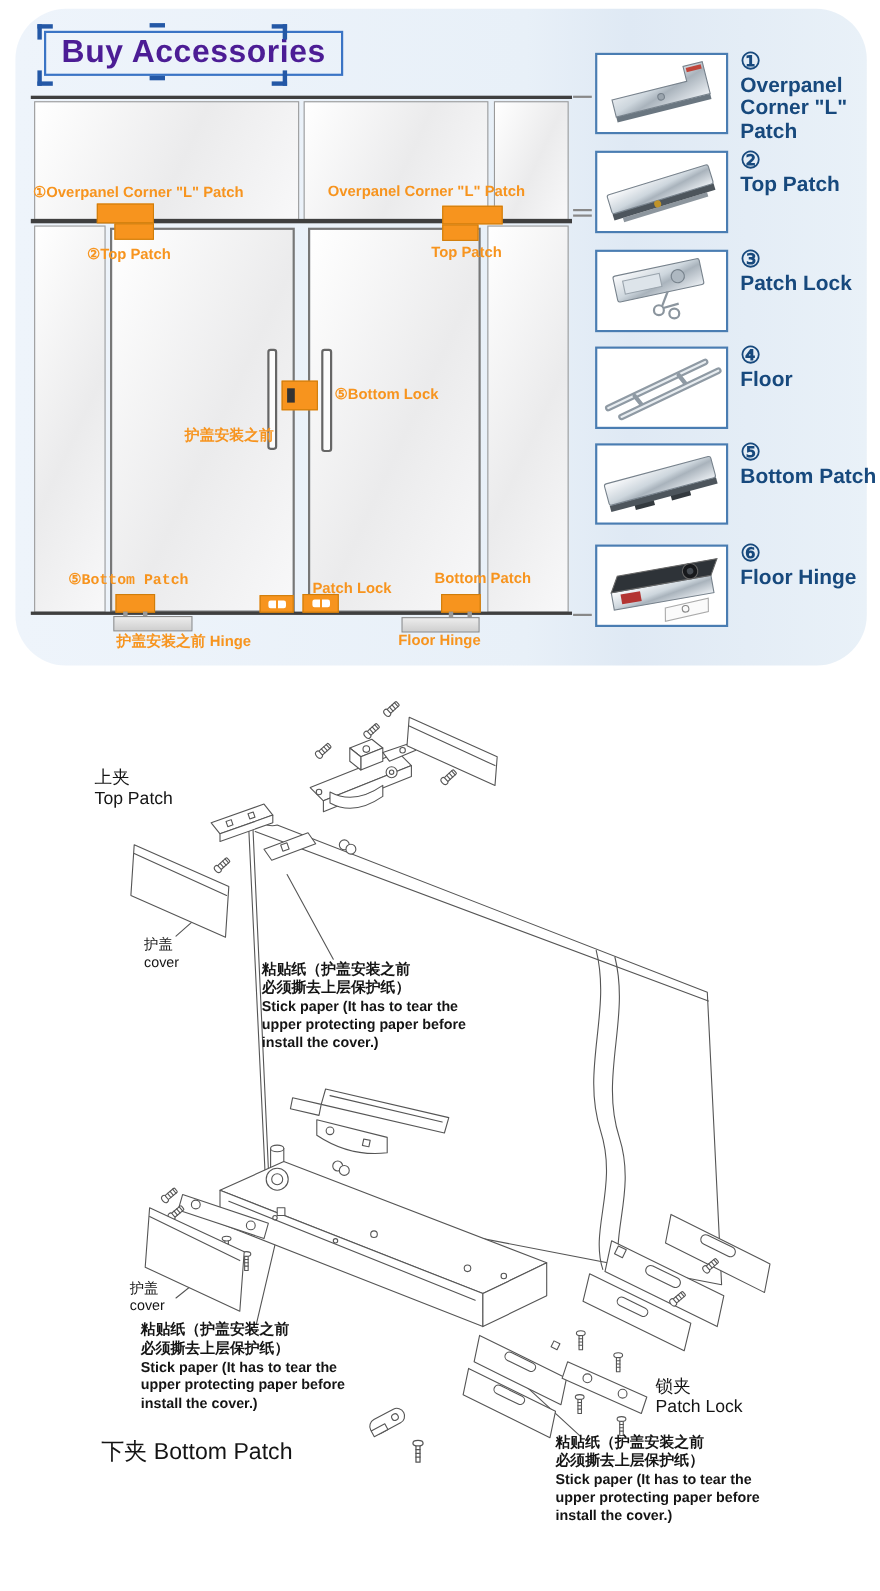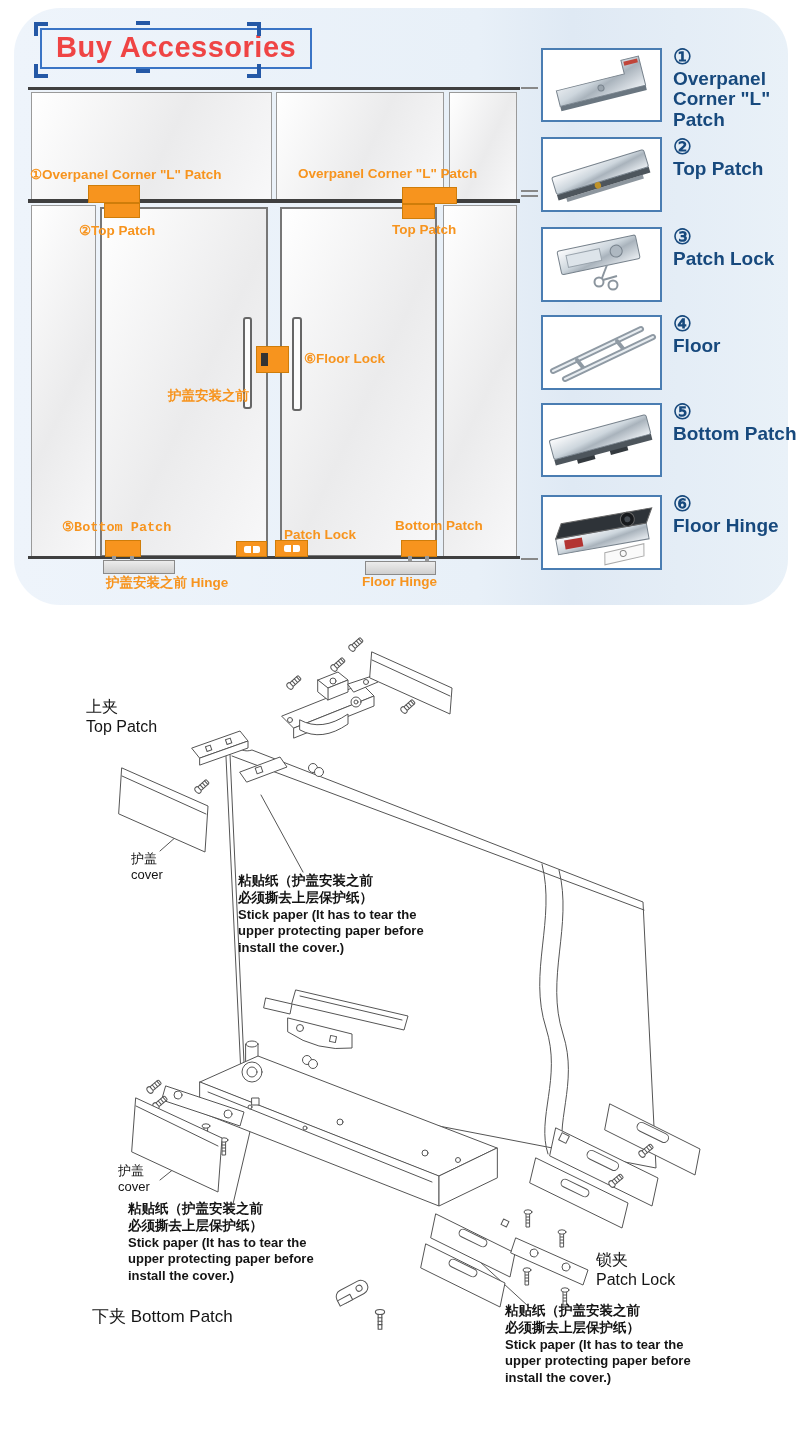--- a/index.html
+++ b/index.html
@@ -4,21 +4,21 @@
 <style>
   html,body{margin:0;padding:0;}
   body{width:800px;height:1446px;position:relative;background:#fff;
        font-family:"Liberation Sans",sans-serif;overflow:hidden;}
   .abs{position:absolute;}
 
   
   .panel{left:14px;top:8px;width:774px;height:597px;border-radius:46px;
     background:linear-gradient(90deg,#eef4fb 0%,#e8f0f8 60%,#dfe9f4 72%,#e9f1f8 100%);}
   .title-box{left:40px;top:28px;padding:1px 14px 3px;border:2px solid #3a74c5;
-    color:#ef4444;font-size:29px;font-weight:bold;letter-spacing:.5px;}
+    color:#4c1d95;font-size:29px;font-weight:bold;letter-spacing:.5px;}
   .tick{width:10px;height:10px;border:0 solid #2458a6;}
   .tk-tl{left:34px;top:22px;border-left-width:4px;border-top-width:4px;}
   .tk-tr{left:247px;top:22px;border-right-width:4px;border-top-width:4px;}
   .tk-bl{left:34px;top:64px;border-left-width:4px;border-bottom-width:4px;}
   .tk-br{left:247px;top:64px;border-right-width:4px;border-bottom-width:4px;}
   .tk-mid{width:14px;height:4px;background:#2458a6;}
 
   
   .glass{background:linear-gradient(115deg,#ffffff 0%,#ebebec 55%,#f8f8f9 100%);
     border:1px solid #9a9a9a;box-sizing:border-box;}
@@ -109,21 +109,21 @@
   <div class="abs pin" style="left:130px;top:556px;"></div>
   <div class="abs pin" style="left:408px;top:556px;"></div>
   <div class="abs pin" style="left:425px;top:556px;"></div>
   <div class="abs fplate" style="left:103px;top:560px;width:72px;height:14px;"></div>
   <div class="abs fplate" style="left:365px;top:561px;width:71px;height:14px;"></div>
 
   <div class="abs olabel" style="left:30px;top:166px;">①Overpanel Corner "L" Patch</div>
   <div class="abs olabel" style="left:298px;top:166px;">Overpanel Corner "L" Patch</div>
   <div class="abs olabel" style="left:79px;top:222px;text-align:center;">②Top Patch</div>
   <div class="abs olabel" style="left:392px;top:222px;">Top Patch</div>
-  <div class="abs olabel" style="left:304px;top:350px;">⑥Floor Lock</div>
+  <div class="abs olabel" style="left:304px;top:350px;">⑤Bottom Lock</div>
   <div class="abs olabel" style="left:168px;top:387px;">护盖安装之前</div>
   <div class="abs olabel" style="left:62px;top:518px;font-family:Liberation Mono, monospace;">⑤Bottom Patch</div>
   <div class="abs olabel" style="left:284px;top:527px;">Patch Lock</div>
   <div class="abs olabel" style="left:395px;top:518px;">Bottom Patch</div>
   <div class="abs olabel" style="left:106px;top:574px;">护盖安装之前 Hinge</div>
   <div class="abs olabel" style="left:362px;top:574px;">Floor Hinge</div>
 
   <div class="abs dash" style="left:521px;top:87px;width:17px;"></div>
   <div class="abs dash" style="left:521px;top:190px;width:17px;"></div>
   <div class="abs dash" style="left:521px;top:195px;width:17px;"></div>
@@ -399,21 +399,21 @@
 </div>
 
 <div class="abs dlabel ctr stick" style="left:128px;top:1200px;width:232px;">
   <div class="zh">粘贴纸（护盖安装之前</div>
   <div class="zh">必须撕去上层保护纸）</div>
   <div>Stick paper (It has to tear the</div>
   <div>upper protecting paper before</div>
   <div>install the cover.)</div>
 </div>
 
-<div class="abs dlabel" style="left:92px;top:1305px;font-size:17px;">下夹 Bottom Patch</div>
+<div class="abs dlabel" style="left:92px;top:1305px;font-size:21px;">下夹 Bottom Patch</div>
 
 <div class="abs dlabel ctr zh-big" style="left:596px;top:1250px;width:95px;">
   <div>锁夹</div>
   <div>Patch Lock</div>
 </div>
 
 <div class="abs dlabel ctr stick" style="left:505px;top:1302px;width:232px;">
   <div class="zh">粘贴纸（护盖安装之前</div>
   <div class="zh">必须撕去上层保护纸）</div>
   <div>Stick paper (It has to tear the</div>

